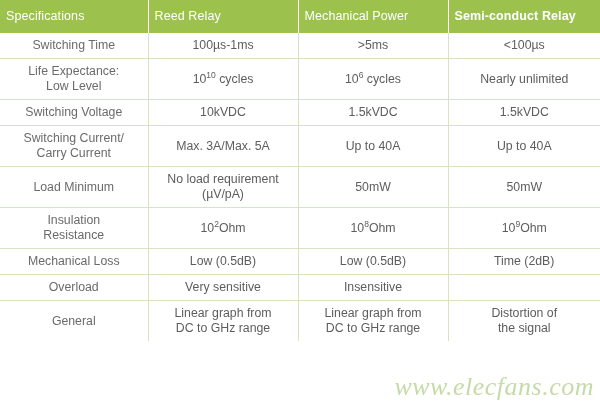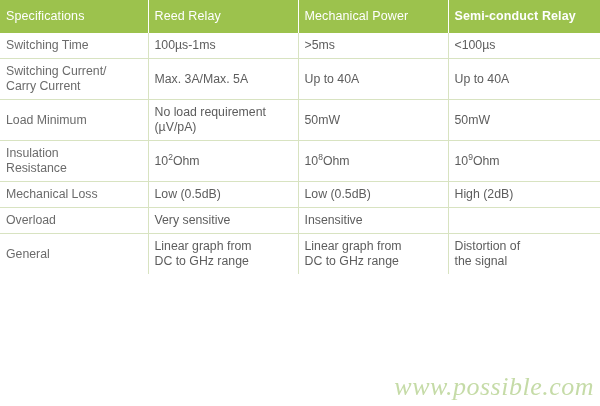--- a/index.html
+++ b/index.html
@@ -47,20 +47,21 @@
 
   table.spec tbody td {
     font-size: 12.3px;
     color: #5d5d5d;
     padding: 5px 6px 5px 6px;
     vertical-align: middle;
     border-bottom: 1px solid #d8e3c1;
     border-right: 1px solid #d8e3c1;
     line-height: 1.22;
     background: #ffffff;
+    text-align: center;
   }
   table.spec tbody td:last-child { border-right: none; }
   table.spec tbody td.lbl {
     color: #6b6b6b;
   }
   table.spec tbody tr:last-child td { border-bottom: none; }
 
   sup {
     font-size: 8.5px;
     vertical-align: super;
@@ -103,20 +104,33 @@
       </tr>
     </thead>
     <tbody id="tbody">
         <tr>
           <td class="lbl nw">Switching Time</td>
           <td class="nw">100µs-1ms</td>
           <td class="nw">&gt;5ms</td>
           <td class="nw">&lt;100µs</td>
         </tr>
         <tr>
+          <td class="lbl nw">Life Expectance:
+Low Level</td>
+          <td class="nw"><span>10</span><sup>10</sup><span> cycles</span></td>
+          <td class="nw"><span>10</span><sup>6</sup><span> cycles</span></td>
+          <td class="nw">Nearly unlimited</td>
+        </tr>
+        <tr>
+          <td class="lbl nw">Switching Voltage</td>
+          <td class="nw">10kVDC</td>
+          <td class="nw">1.5kVDC</td>
+          <td class="nw">1.5kVDC</td>
+        </tr>
+        <tr>
           <td class="lbl nw">Switching Current/
 Carry Current</td>
           <td class="nw">Max. 3A/Max. 5A</td>
           <td class="nw">Up to 40A</td>
           <td class="nw">Up to 40A</td>
         </tr>
         <tr>
           <td class="lbl nw">Load Minimum</td>
           <td class="nw">No load requirement
 (µV/pA)</td>
@@ -127,34 +141,34 @@
           <td class="lbl nw">Insulation
 Resistance</td>
           <td class="nw"><span>10</span><sup>2</sup><span>Ohm</span></td>
           <td class="nw"><span>10</span><sup>8</sup><span>Ohm</span></td>
           <td class="nw"><span>10</span><sup>9</sup><span>Ohm</span></td>
         </tr>
         <tr>
           <td class="lbl nw">Mechanical Loss</td>
           <td class="nw">Low (0.5dB)</td>
           <td class="nw">Low (0.5dB)</td>
-          <td class="nw">High (2dB)</td>
+          <td class="nw">Time (2dB)</td>
         </tr>
         <tr>
           <td class="lbl nw">Overload</td>
           <td class="nw">Very sensitive</td>
           <td class="nw">Insensitive</td>
           <td class="nw"></td>
         </tr>
         <tr>
           <td class="lbl nw">General</td>
           <td class="nw">Linear graph from
 DC to GHz range</td>
           <td class="nw">Linear graph from
 DC to GHz range</td>
           <td class="nw">Distortion of
 the signal</td>
         </tr>
       </tbody>
   </table>
 
-  <div class="watermark">www.possible.com</div>
+  <div class="watermark">www.elecfans.com</div>
 </div>
 
 </body></html>

